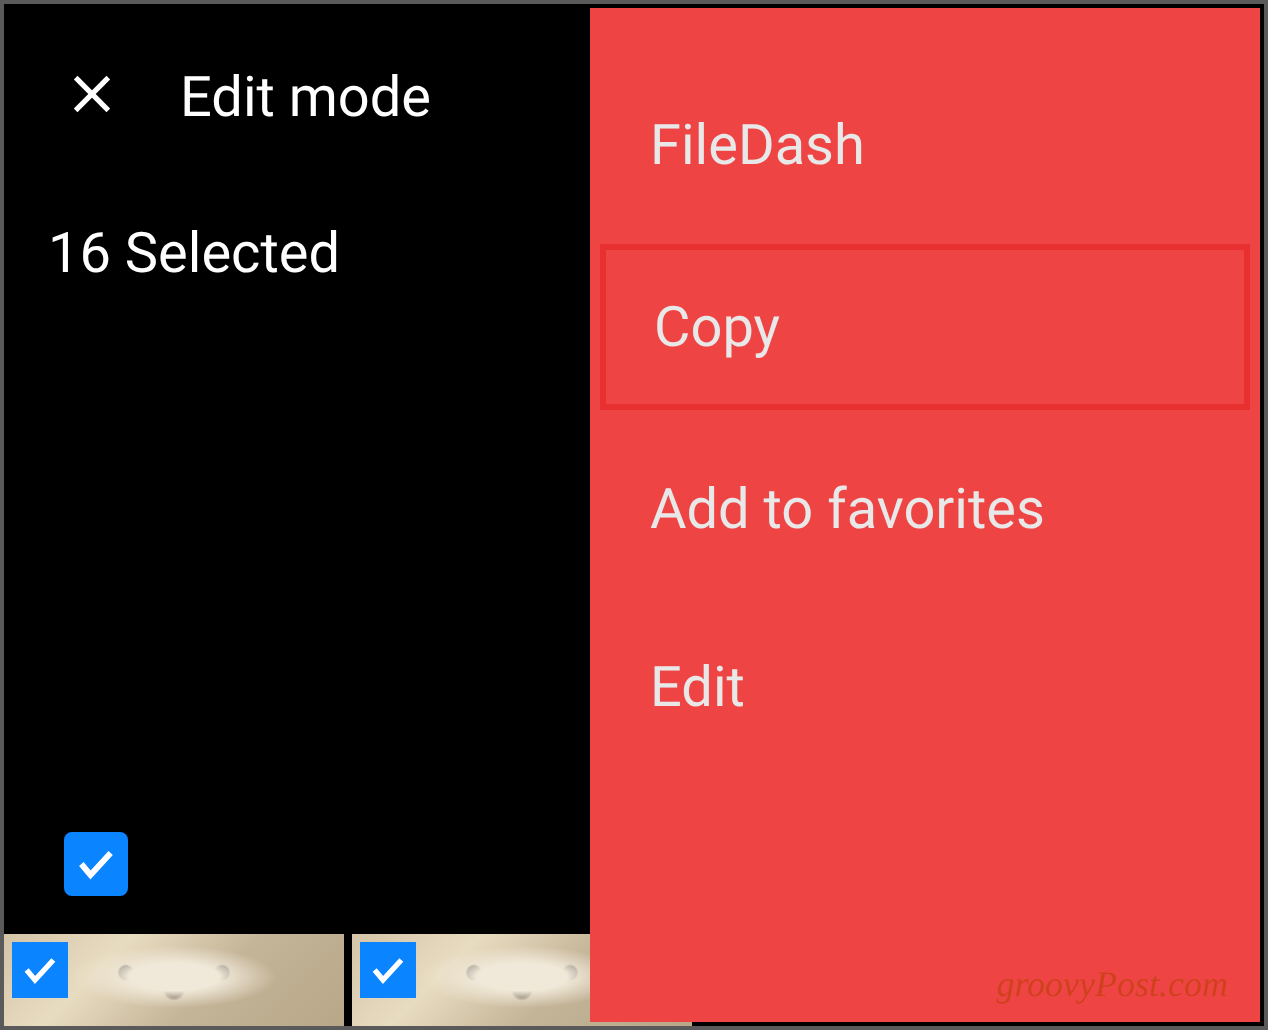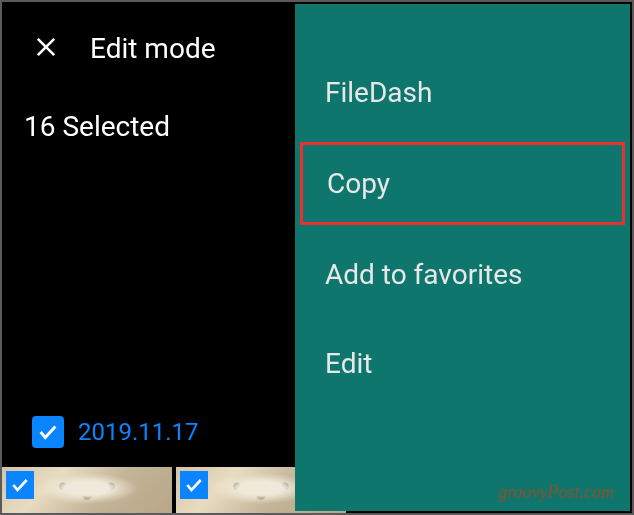--- a/index.html
+++ b/index.html
@@ -95,24 +95,24 @@
       justify-content: center;
       z-index: 2;
     }
     .thumb-check svg { width: 20px; height: 20px; }
     .context-menu {
       position: absolute;
       top: 2px;
       right: 2px;
       bottom: 2px;
       width: 335px;
-      background: #0f766e;
+      background: #ef4444;
       display: flex;
       flex-direction: column;
-      padding: 44px 0;
+      padding: 24px 0;
     }
     .menu-item {
       color: #e8e8e8;
       font-size: 28px;
       font-weight: 400;
       padding: 28px 30px;
       cursor: pointer;
     }
     .menu-item.highlighted {
       outline: 3px solid #e83030;
@@ -145,21 +145,20 @@
 </div>
 
 <div class="selected-count">16 Selected</div>
 
 <div class="date-row">
   <div class="checkbox">
     <svg viewBox="0 0 24 24" fill="none" stroke="#fff" stroke-width="3.2">
       <polyline points="4,12 9,18 20,6"></polyline>
     </svg>
   </div>
-  <div class="date-text">2019.11.17</div>
 </div>
 
 <div class="thumbs">
   <div class="thumb">
     <div class="thumb-check">
       <svg viewBox="0 0 24 24" fill="none" stroke="#fff" stroke-width="3.2">
         <polyline points="4,12 9,18 20,6"></polyline>
       </svg>
     </div>
   </div>

